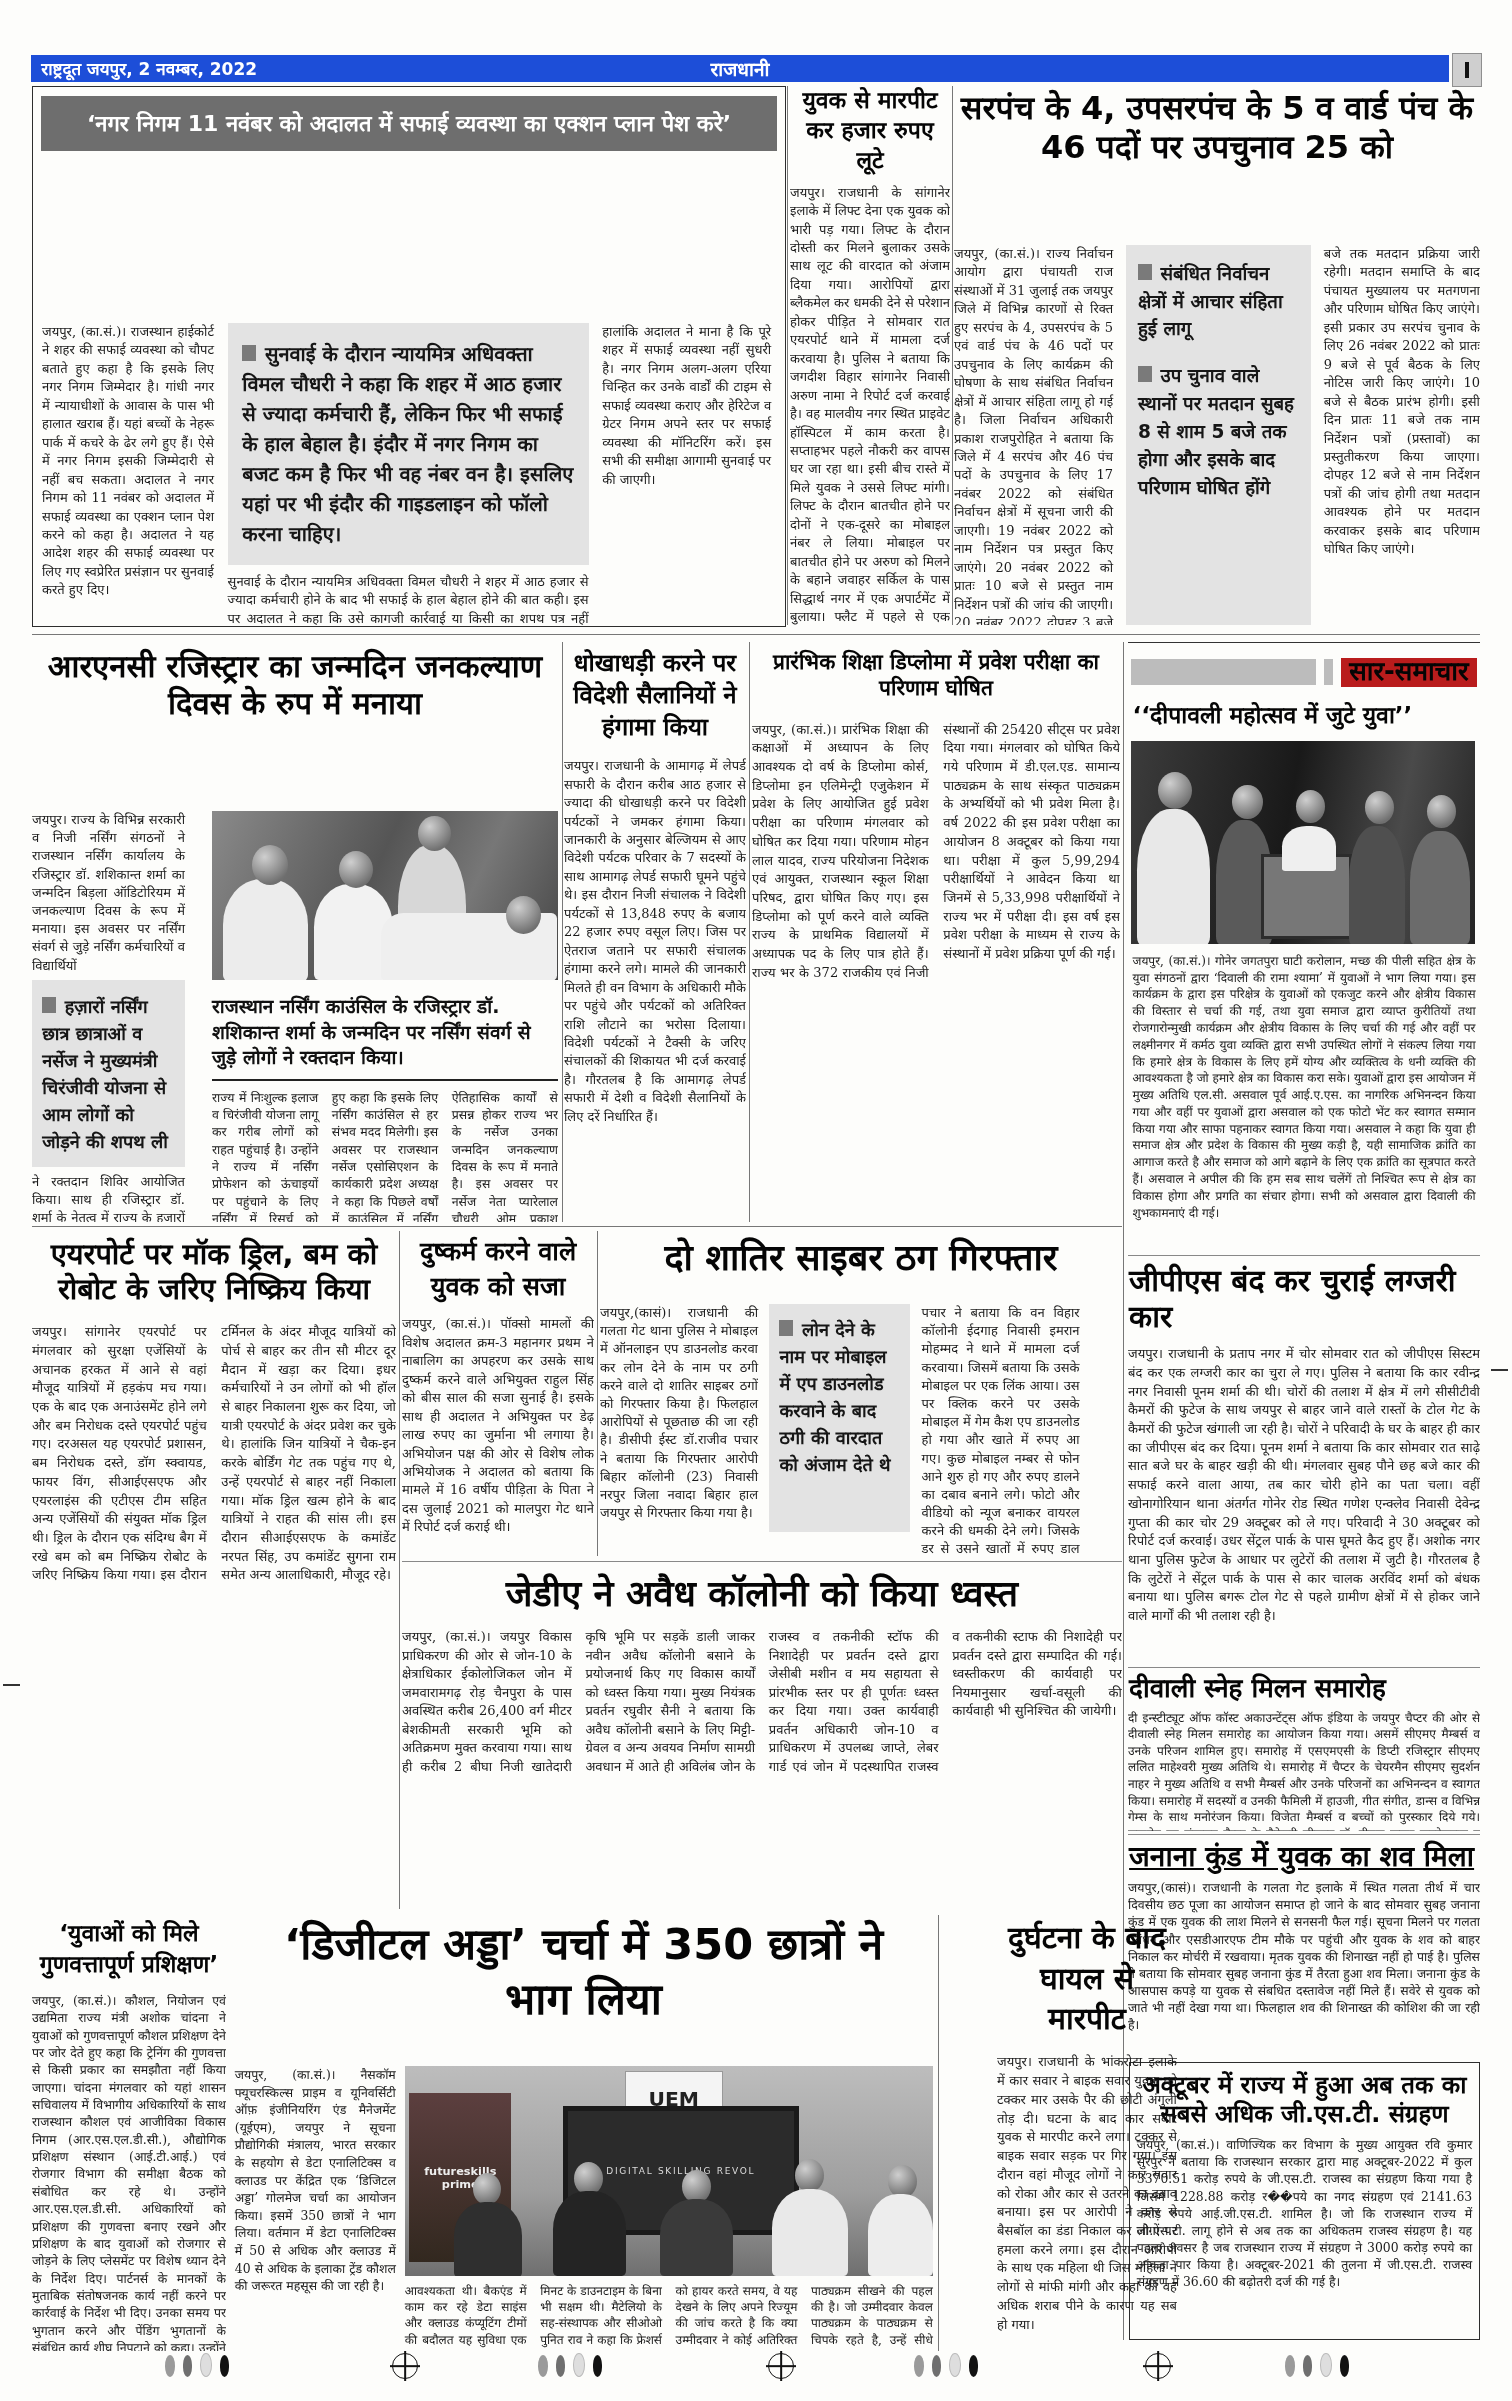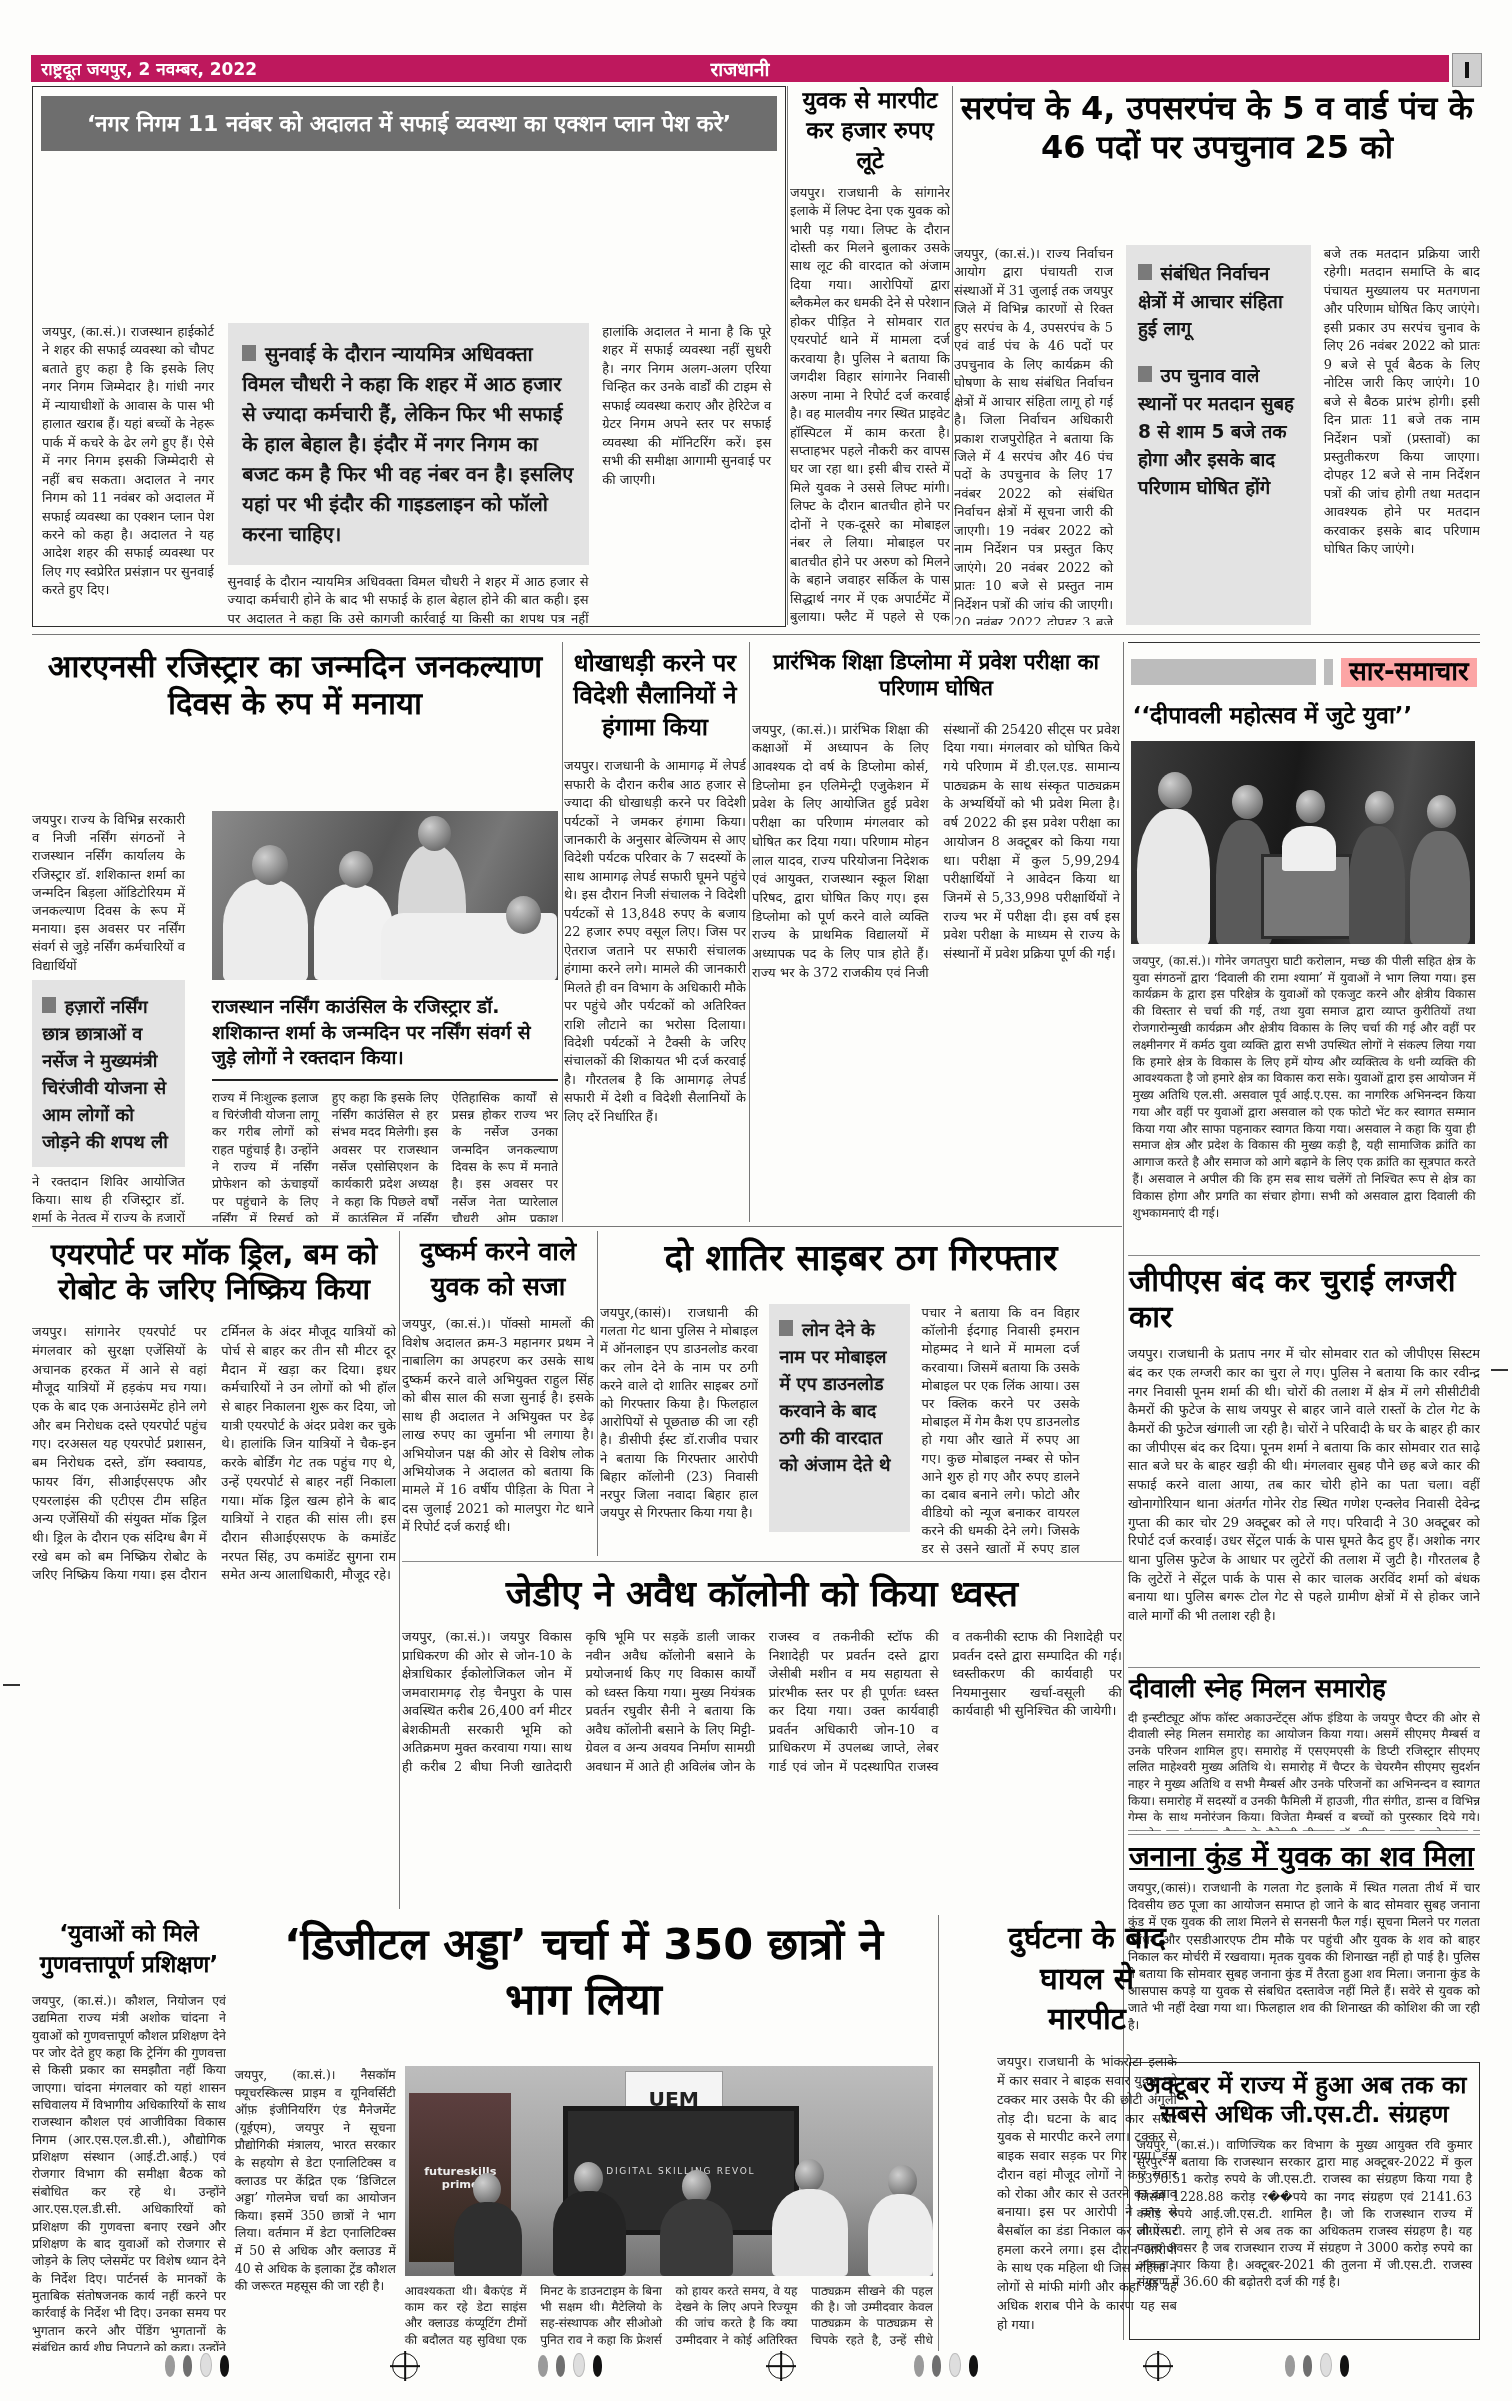--- a/index.html
+++ b/index.html
@@ -21,21 +21,21 @@
   .photo{position:relative;overflow:hidden;background:linear-gradient(115deg,#8a8a8a,#555 45%,#777 70%,#444);}
   .head-sil{position:absolute;border-radius:50%;background:radial-gradient(circle at 35% 30%,#cfcfcf,#6f6f6f 75%);}
   .torso{position:absolute;border-radius:45% 45% 6% 6%;}
   .caption{font-weight:bold;line-height:1.35;color:#111;
            font-family:"DejaVu Sans","Liberation Sans",sans-serif;}
   .dotrow span{display:inline-block;width:9.6px;height:21.5px;border-radius:50%;margin:0 4px;}
   .d1{background:#9a9a9a}.d2{background:#6f6f6f}.d3{background:#dedede;border:0.6px solid #bbb}.d4{background:#121212}
   .crosshair{position:absolute;width:24px;height:24px;border:1.7px solid #111;border-radius:50%;}
   .crosshair:before{content:"";position:absolute;left:50%;top:-3.4px;bottom:-3.4px;width:1.7px;background:#111;transform:translateX(-50%);}
   .crosshair:after{content:"";position:absolute;top:50%;left:-3.4px;right:-3.4px;height:1.7px;background:#111;transform:translateY(-50%);}
-  .masthead{background:#be185d;color:#fff;display:flex;align-items:center;}
+  .masthead{background:#1d4ed8;color:#fff;display:flex;align-items:center;}
 </style>
 </head>
 <body>
 
 <div class="page">
 
   <div class="abs masthead" style="left:31px;top:55px;width:1418px;height:27px;">
     <span style="font-size:17px;font-weight:bold;padding-left:10.2px;">राष्ट्रदूत जयपुर, 2 नवम्बर, 2022</span>
     <span style="font-size:19px;font-weight:bold;position:absolute;left:50%;transform:translateX(-50%);">राजधानी</span>
   </div>
@@ -122,21 +122,21 @@
   </div>
 
   <div class="rule-v" style="left:562px;top:642px;height:580px;"></div>
   <div class="rule-v" style="left:749px;top:642px;height:580px;"></div>
   <div class="rule-v" style="left:1123px;top:642px;height:1698px;"></div>
 
   <div class="art" style="left:1128px;top:642px;width:352px;height:609px;border-top:1.7px solid #333;">
     <div style="display:flex;align-items:center;gap:8px;margin:14.7px 3.4px 0 3.4px;">
       <div style="flex:1;height:26px;background:#bcbcbc;"></div>
       <div style="width:9px;height:26px;background:#bcbcbc;"></div>
-      <div style="background:#fca5a5;padding:0 8px;height:29px;display:flex;align-items:center;">
+      <div style="background:#b91c1c;padding:0 8px;height:29px;display:flex;align-items:center;">
         <span class="hl" style="font-size:26px;">सार-समाचार</span>
       </div>
     </div>
     <div class="hl" style="font-size:23px;text-align:left;margin:14.7px 4.5px 0 4.5px;">‘‘दीपावली महोत्सव में जुटे युवा’’</div>
     <div class="photo" style="margin:11.3px 3.4px 0 3.4px;width:344px;height:203px;background:linear-gradient(100deg,#3c3c3c,#191919 45%,#4a4a4a 75%,#242424);">
       <div class="torso" style="left:5.6px;top:68px;width:73px;height:136px;background:#e8e8e8;"></div>
       <div class="head-sil" style="left:27px;top:31px;width:34px;height:37px;"></div>
       <div class="torso" style="left:85px;top:79px;width:56px;height:124px;background:#5a5a5a;"></div>
       <div class="head-sil" style="left:101px;top:44px;width:30.5px;height:34px;"></div>
       <div style="position:absolute;left:130px;top:113px;width:85px;height:79px;background:#777;border:3.4px solid #2c2c2c;"></div>

